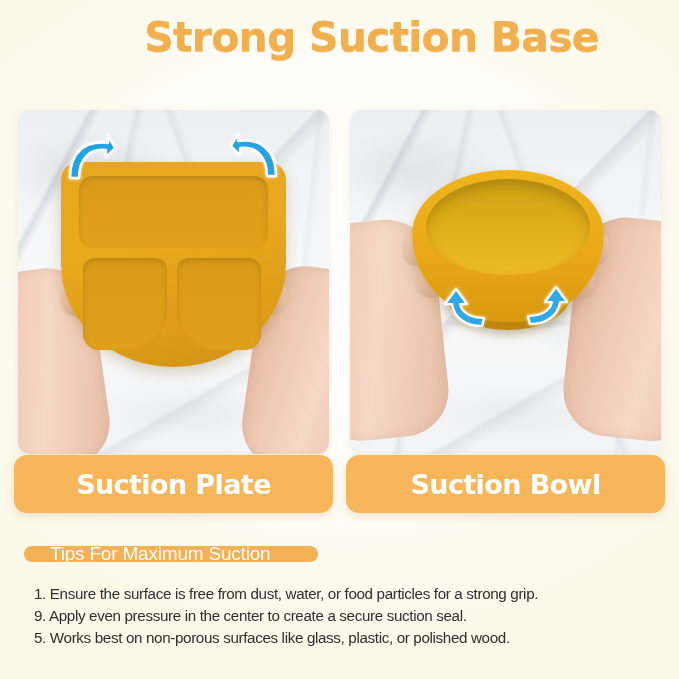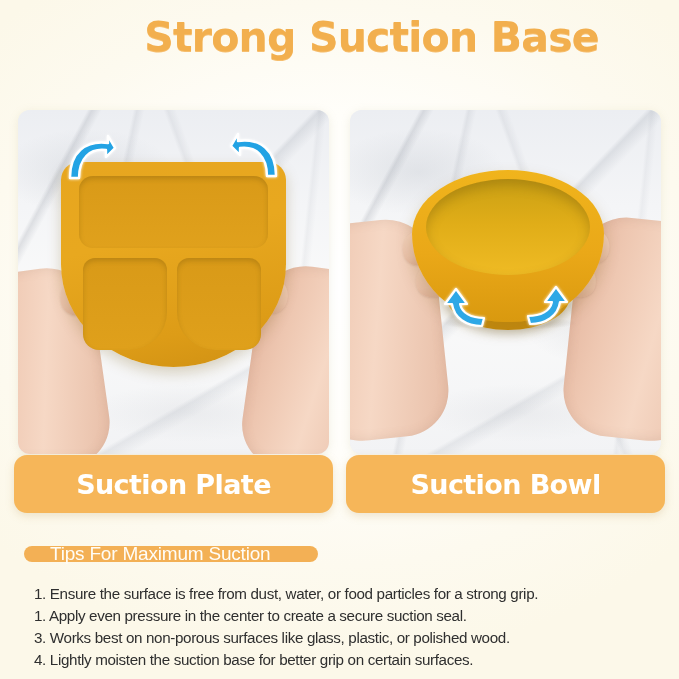--- a/index.html
+++ b/index.html
@@ -354,18 +354,17 @@
       <span>Suction Bowl</span>
     </div>
   </div>
 
   <div class="tips-badge">
     <span>Tips For Maximum Suction</span>
   </div>
 
   <div class="tips-list">
     <div class="tip-row">1. Ensure the surface is free from dust, water, or food particles for a strong grip.</div>
-    <div class="tip-row">1. Apply even pressure in the center to create a secure suction seal.</div>
-    <div class="tip-row">3. Works best on non-porous surfaces like glass, plastic, or polished wood.</div>
-    <div class="tip-row">4. Lightly moisten the suction base for better grip on certain surfaces.</div>
+    <div class="tip-row">9. Apply even pressure in the center to create a secure suction seal.</div>
+    <div class="tip-row">5. Works best on non-porous surfaces like glass, plastic, or polished wood.</div>
   </div>
 
 </div>
 
 </body></html>

